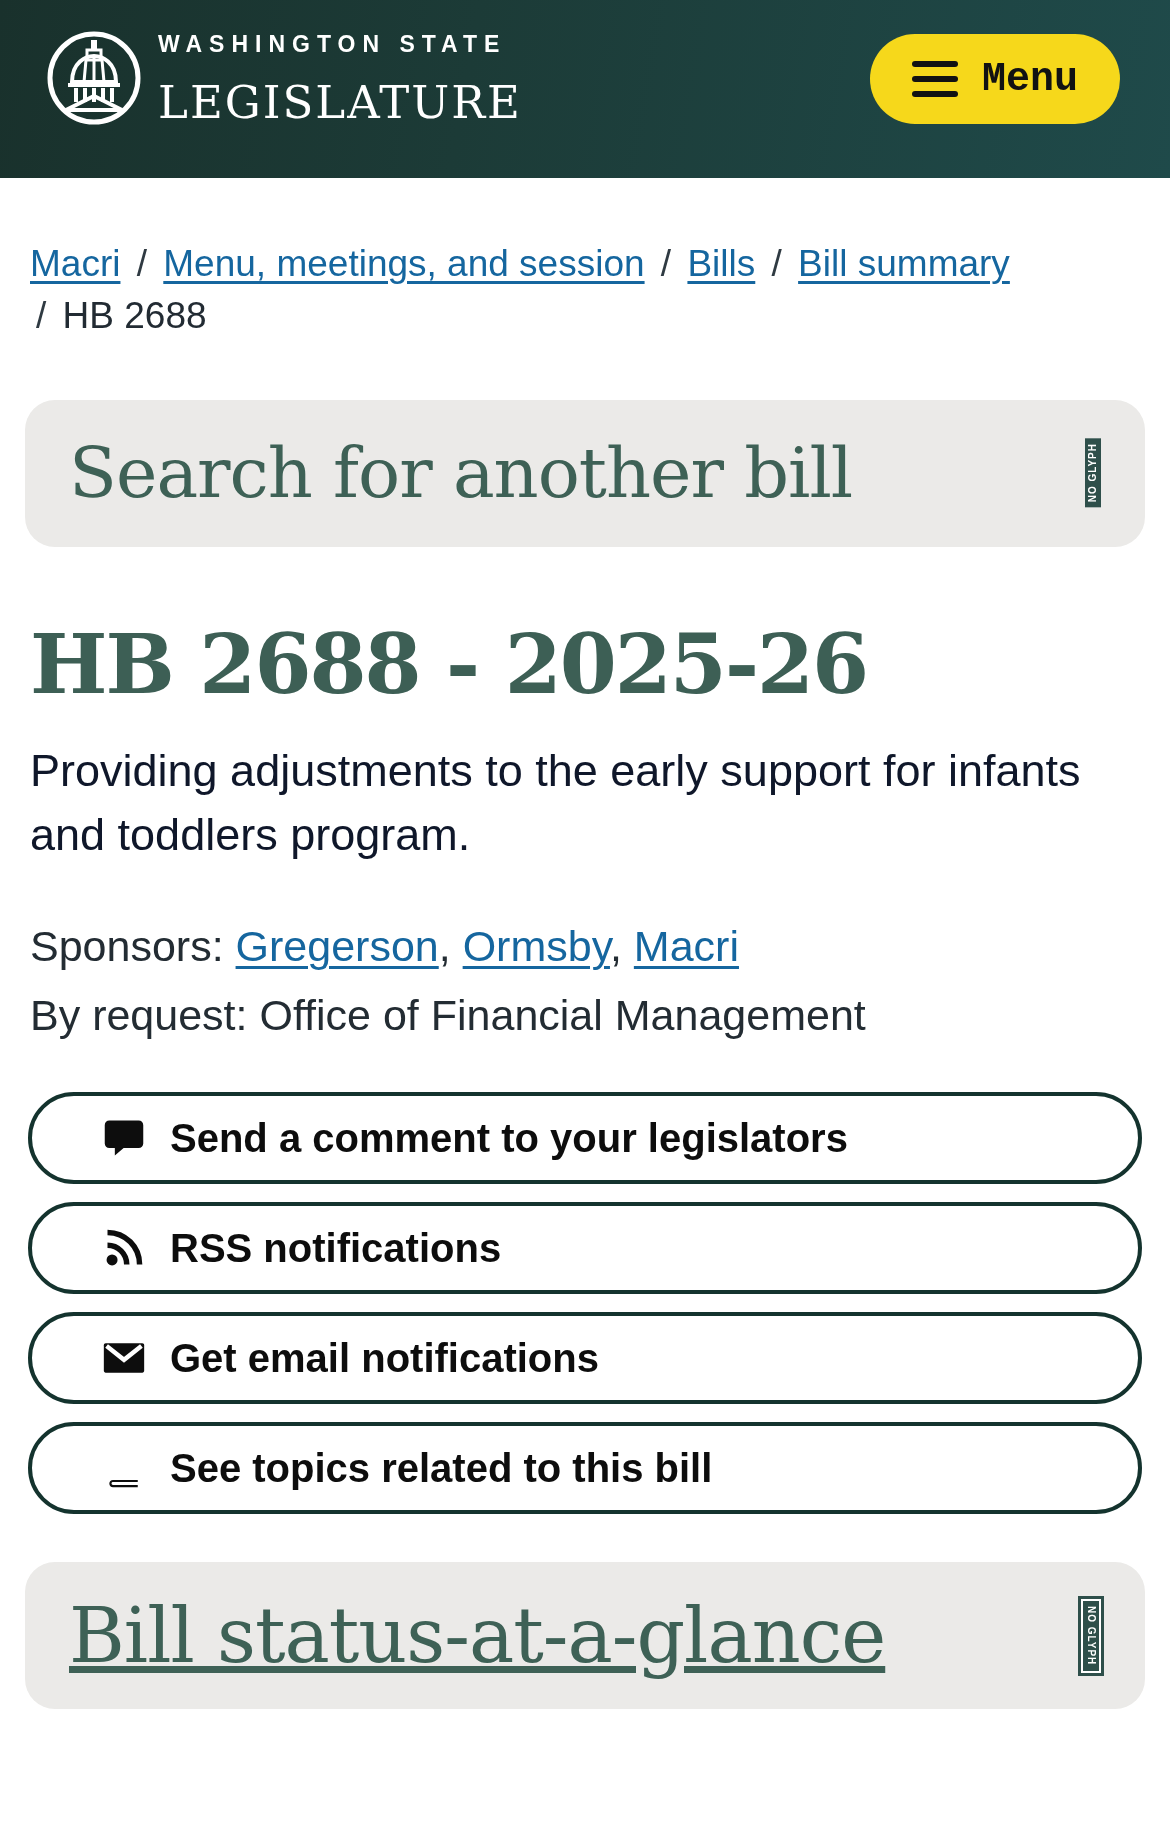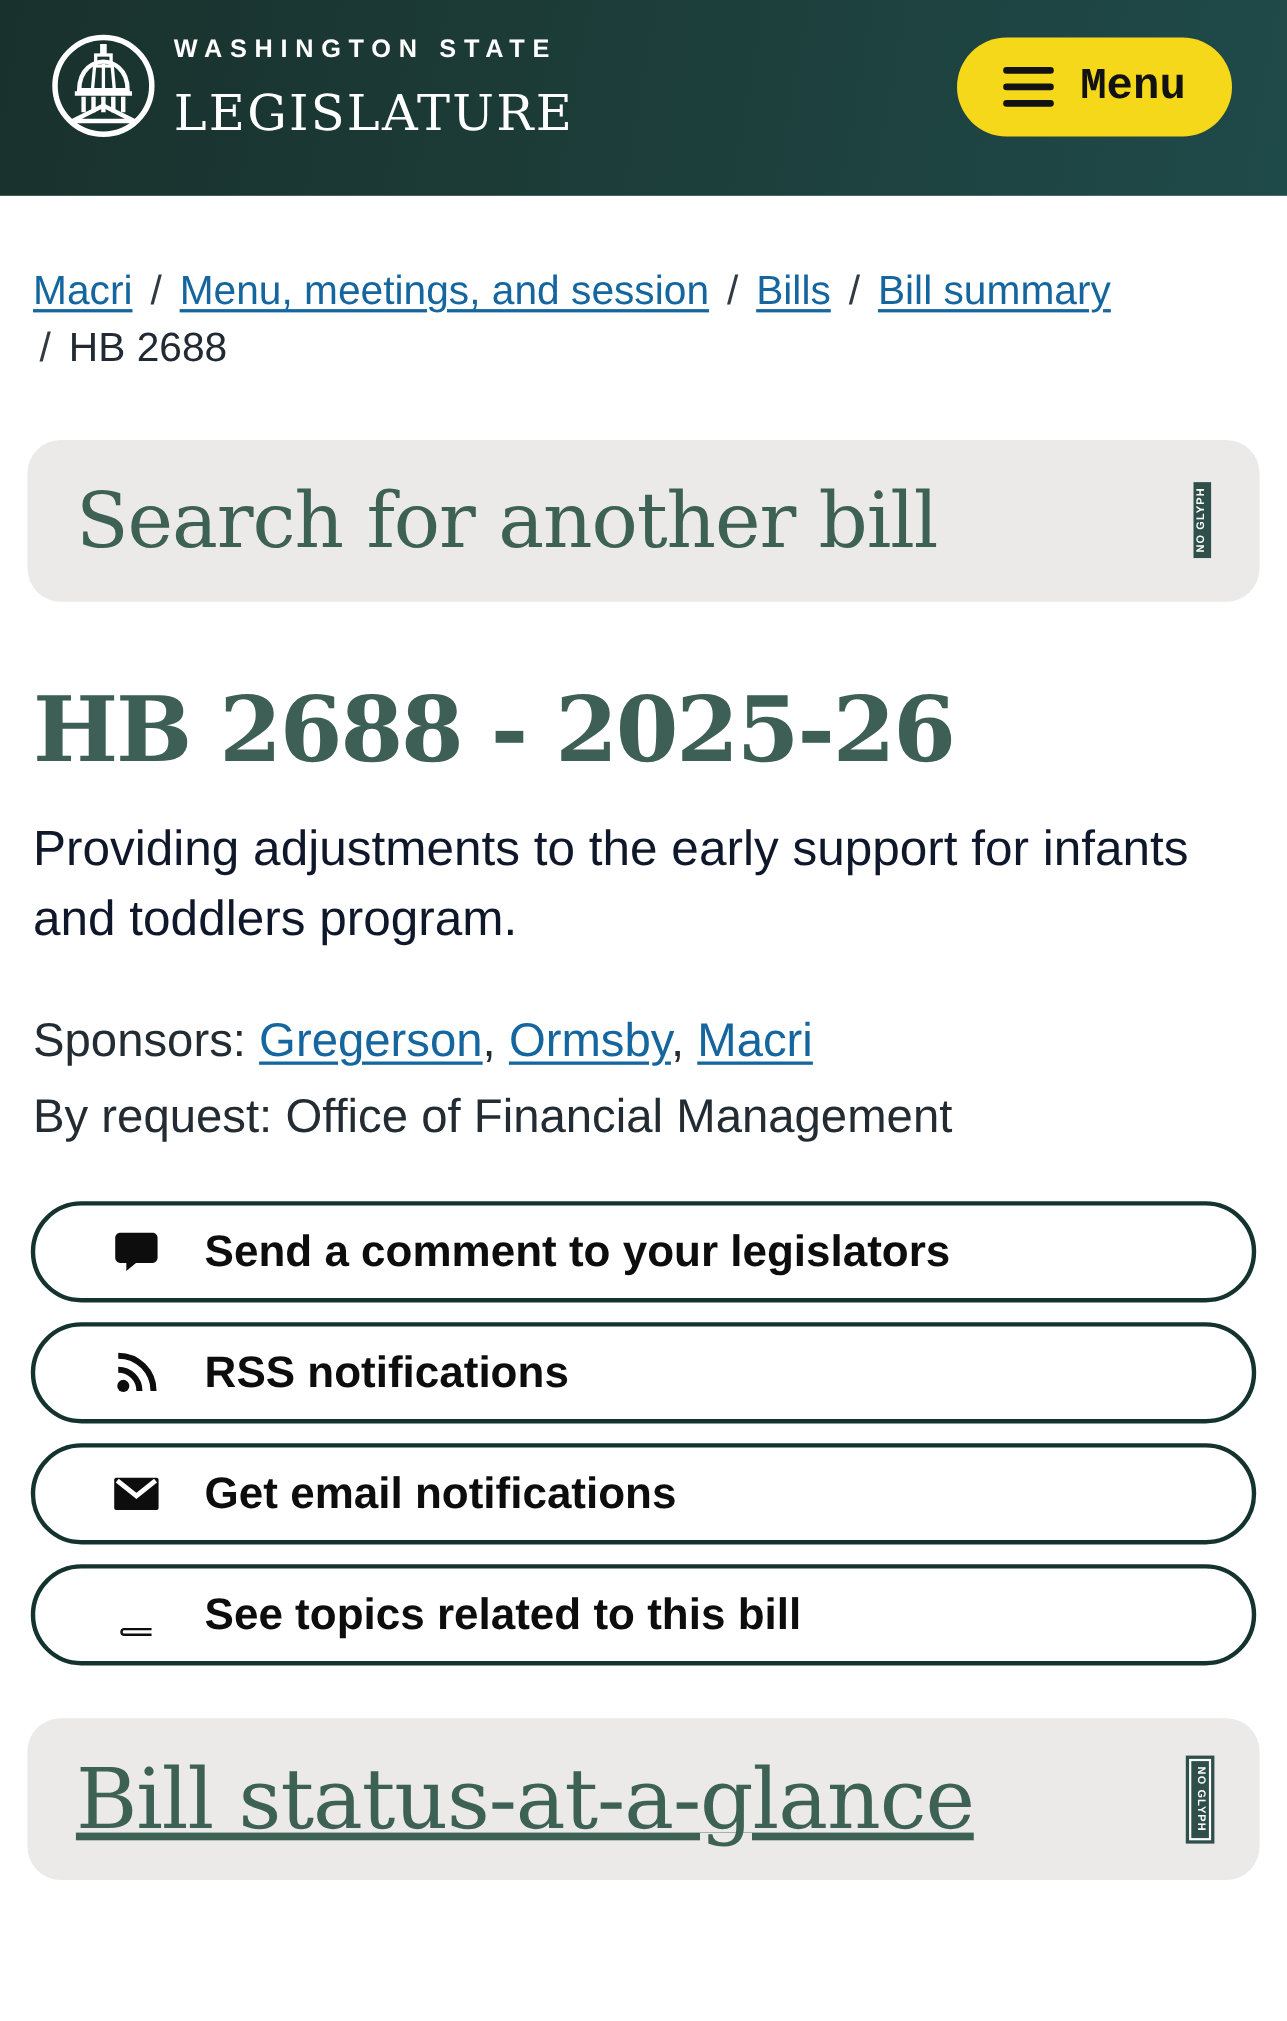--- a/index.html
+++ b/index.html
@@ -79,21 +79,21 @@
   }
   .sponsors-line { margin:56px 30px 0 30px; font-size:43px; color:#232c33; }
   .sponsors-line a { color:#15669f; text-decoration:underline; text-decoration-thickness:3px; text-underline-offset:5px; cursor:pointer; }
   .byrequest-line { margin:20px 30px 0 30px; font-size:43px; color:#232c33; }
 
   
   .actions { margin:52px 28px 0 28px; }
   .action-btn {
     width:1114px; height:92px; margin-bottom:18px;
     background:#ffffff; border:4px solid #14332e; border-radius:46px;
-    display:flex; align-items:center; gap:40px; padding:0 0 0 70px;
+    display:flex; align-items:center; gap:24px; padding:0 0 0 70px;
     font-family:"Liberation Sans", sans-serif; font-size:40px; font-weight:700; color:#0d0d0d;
     cursor:pointer;
   }
   .action-icon { width:44px; height:44px; flex:0 0 auto; display:block; }
 </style>
 </head>
 <body>
 
 <header class="header">
   <div class="logo">

